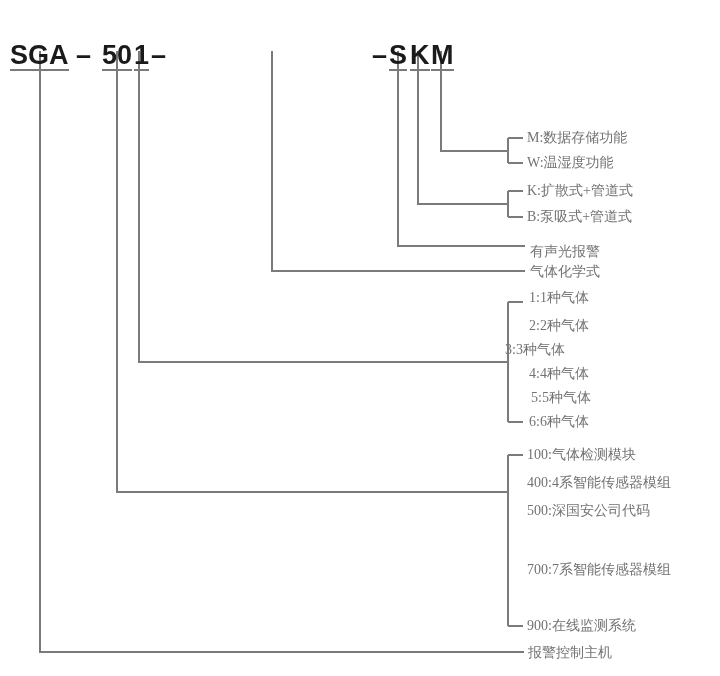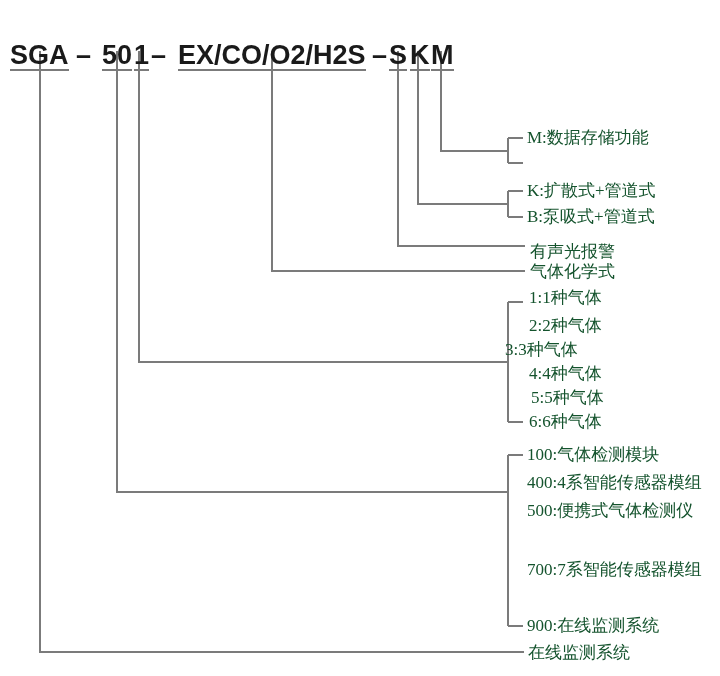--- a/index.html
+++ b/index.html
@@ -30,23 +30,23 @@
     line-height: 27px;
     color: #1a1a1a;
     white-space: nowrap;
     letter-spacing: 0;
     margin-top: 20px;
   }
   .t.u { border-bottom: 2px solid #7b7b7b; }
   .lbl {
     position: absolute;
     font-family: "Liberation Serif", "DejaVu Serif", serif;
-    font-size: 17px;
+    font-size: 14px;
     line-height: 20px;
-    color: #14532d;
+    color: #737373;
     white-space: nowrap;
   }
 </style>
 </head>
 <body>
 
 <div class="diagram">
 
   <svg class="lines" viewBox="0 0 720 676" aria-hidden="true">
     <path d="M40 51 L40 652 L524 652"></path>
@@ -56,42 +56,42 @@
     <path d="M398 51 L398 246 L525 246"></path>
     <path d="M418 51 L418 204 L508 204 M508 191 L508 217 M508 191 L523 191 M508 217 L523 217"></path>
     <path d="M441 51 L441 151 L508 151 M508 138 L508 163 M508 138 L523 138 M508 163 L523 163"></path>
   </svg>
 
   <span class="t u" style="left:10px">SGA</span>
   <span class="t" style="left:76px">–</span>
   <span class="t u" style="left:102px">50</span>
   <span class="t u" style="left:134px">1</span>
   <span class="t" style="left:151px">–</span>
-  <span class="t u" style="left:178px">EX/CO/O2/H2S</span>
   <span class="t" style="left:372px">–</span>
   <span class="t u" style="left:389px">S</span>
   <span class="t u" style="left:410px">K</span>
   <span class="t u" style="left:431px">M</span>
 
   <span class="lbl" style="left:527px; top:128px">M:数据存储功能</span>
+  <span class="lbl" style="left:527px; top:153px">W:温湿度功能</span>
 
   <span class="lbl" style="left:527px; top:207px">B:泵吸式+管道式</span>
   <span class="lbl" style="left:527px; top:181px">K:扩散式+管道式</span>
 
   <span class="lbl" style="left:530px; top:242px">有声光报警</span>
   <span class="lbl" style="left:530px; top:262px">气体化学式</span>
 
   <span class="lbl" style="left:529px; top:288px">1:1种气体</span>
   <span class="lbl" style="left:529px; top:316px">2:2种气体</span>
   <span class="lbl" style="left:505px; top:340px">3:3种气体</span>
   <span class="lbl" style="left:529px; top:364px">4:4种气体</span>
   <span class="lbl" style="left:531px; top:388px">5:5种气体</span>
   <span class="lbl" style="left:529px; top:412px">6:6种气体</span>
 
   <span class="lbl" style="left:527px; top:445px">100:气体检测模块</span>
   <span class="lbl" style="left:527px; top:473px">400:4系智能传感器模组</span>
-  <span class="lbl" style="left:527px; top:501px">500:便携式气体检测仪</span>
+  <span class="lbl" style="left:527px; top:501px">500:深国安公司代码</span>
   <span class="lbl" style="left:527px; top:560px">700:7系智能传感器模组</span>
   <span class="lbl" style="left:527px; top:616px">900:在线监测系统</span>
 
-  <span class="lbl" style="left:528px; top:643px">在线监测系统</span>
+  <span class="lbl" style="left:528px; top:643px">报警控制主机</span>
 
 </div>
 
 </body></html>

